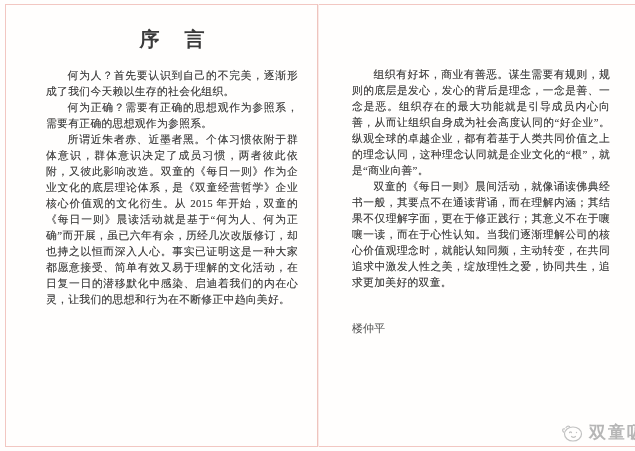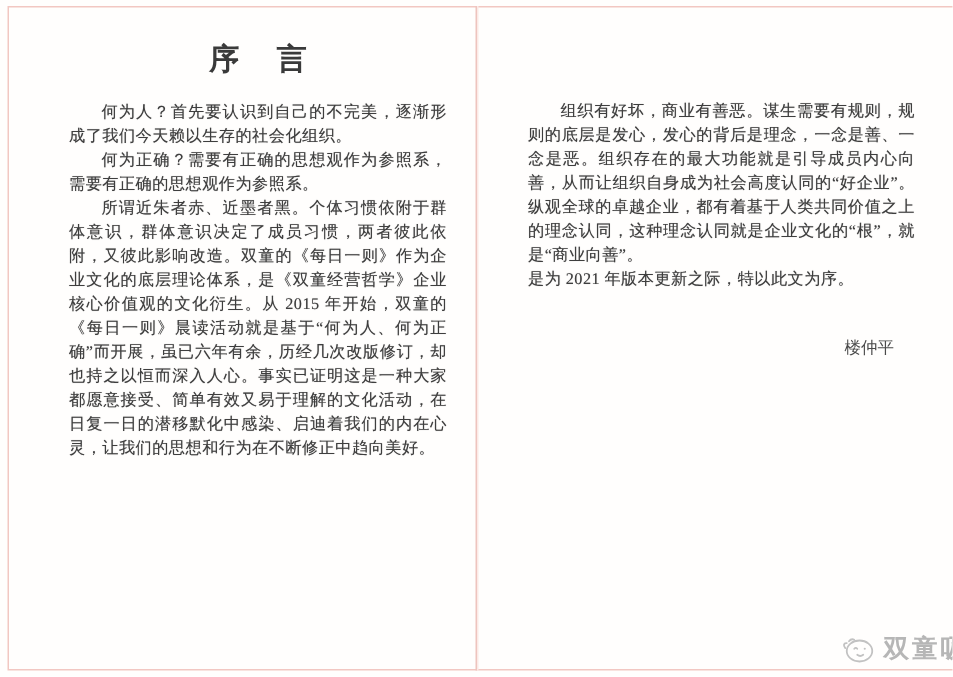--- a/index.html
+++ b/index.html
@@ -57,21 +57,21 @@
     text-indent: 2em;
     letter-spacing: 0.3px;
     text-shadow: 0 0 0.5px rgba(70,70,70,0.55);
   }
   .para.no-indent {
     text-indent: 0;
   }
   .signature-block {
     margin-top: 28px;
     padding-right: 14px;
-    text-align: right;
+    text-align: left;
     font-size: 11px;
     line-height: 20px;
     font-family: "Liberation Sans", "DejaVu Sans", sans-serif;
     color: #4a4a4a;
   }
   .watermark {
     position: absolute;
     right: 14px;
     bottom: 7px;
     display: flex;
@@ -100,21 +100,21 @@
 
   <div class="page page-left">
     <h1 class="preface-title">序 言</h1>
     <p class="para">何为人？首先要认识到自己的不完美，逐渐形成了我们今天赖以生存的社会化组织。</p>
     <p class="para">何为正确？需要有正确的思想观作为参照系，需要有正确的思想观作为参照系。</p>
     <p class="para">所谓近朱者赤、近墨者黑。个体习惯依附于群体意识，群体意识决定了成员习惯，两者彼此依附，又彼此影响改造。双童的《每日一则》作为企业文化的底层理论体系，是《双童经营哲学》企业核心价值观的文化衍生。从 2015 年开始，双童的《每日一则》晨读活动就是基于“何为人、何为正确”而开展，虽已六年有余，历经几次改版修订，却也持之以恒而深入人心。事实已证明这是一种大家都愿意接受、简单有效又易于理解的文化活动，在日复一日的潜移默化中感染、启迪着我们的内在心灵，让我们的思想和行为在不断修正中趋向美好。</p>
   </div>
 
   <div class="page page-right">
     <p class="para">组织有好坏，商业有善恶。谋生需要有规则，规则的底层是发心，发心的背后是理念，一念是善、一念是恶。组织存在的最大功能就是引导成员内心向善，从而让组织自身成为社会高度认同的“好企业”。纵观全球的卓越企业，都有着基于人类共同价值之上的理念认同，这种理念认同就是企业文化的“根”，就是“商业向善”。</p>
-    <p class="para no-indent">是为 2021 年版本更新之际，特以此文为序。</p>
+    <p class="para">双童的《每日一则》晨间活动，就像诵读佛典经书一般，其要点不在通读背诵，而在理解内涵；其结果不仅理解字面，更在于修正践行；其意义不在于嚷嚷一读，而在于心性认知。当我们逐渐理解公司的核心价值观理念时，就能认知同频，主动转变，在共同追求中激发人性之美，绽放理性之爱，协同共生，追求更加美好的双童。</p>
     <div class="signature-block">
       <div>楼仲平</div>
     </div>
   </div>
 
   <div class="watermark">
     <span>
       <svg class="logo-svg" width="24" height="20" viewBox="0 0 24 20" fill="none" stroke="#c2c2c2" stroke-width="1.2" stroke-linecap="round">
         <path d="M3.5 9 C2 7.5 2.5 5.5 4.5 5.8"></path>
         <ellipse cx="13" cy="11" rx="8.5" ry="7"></ellipse>

